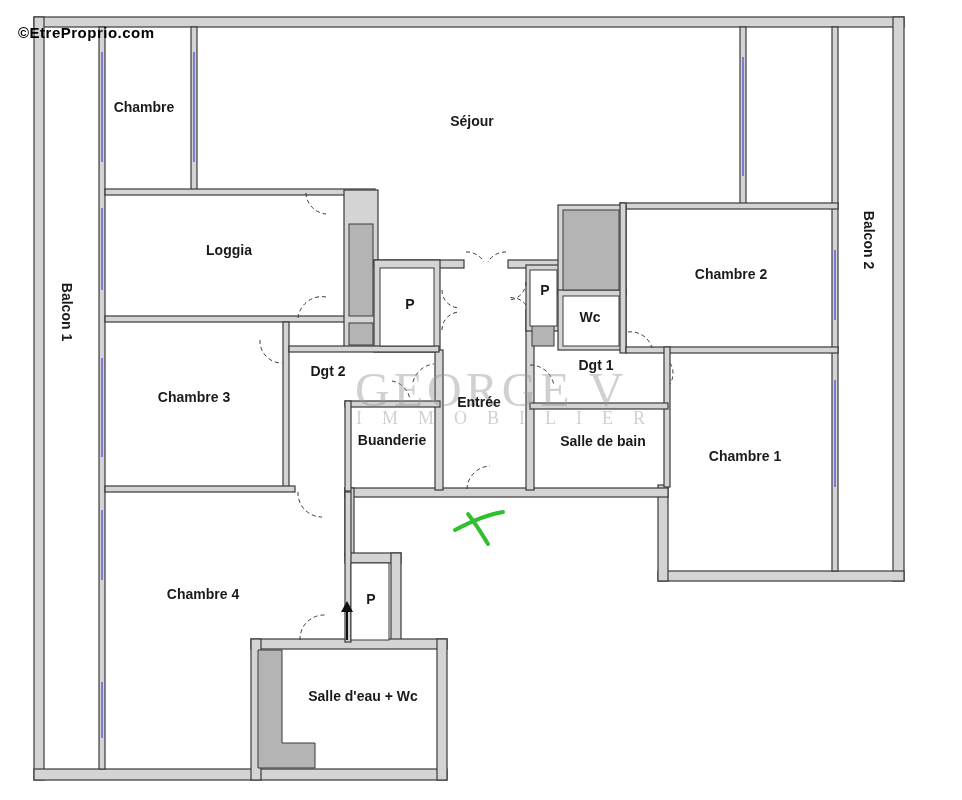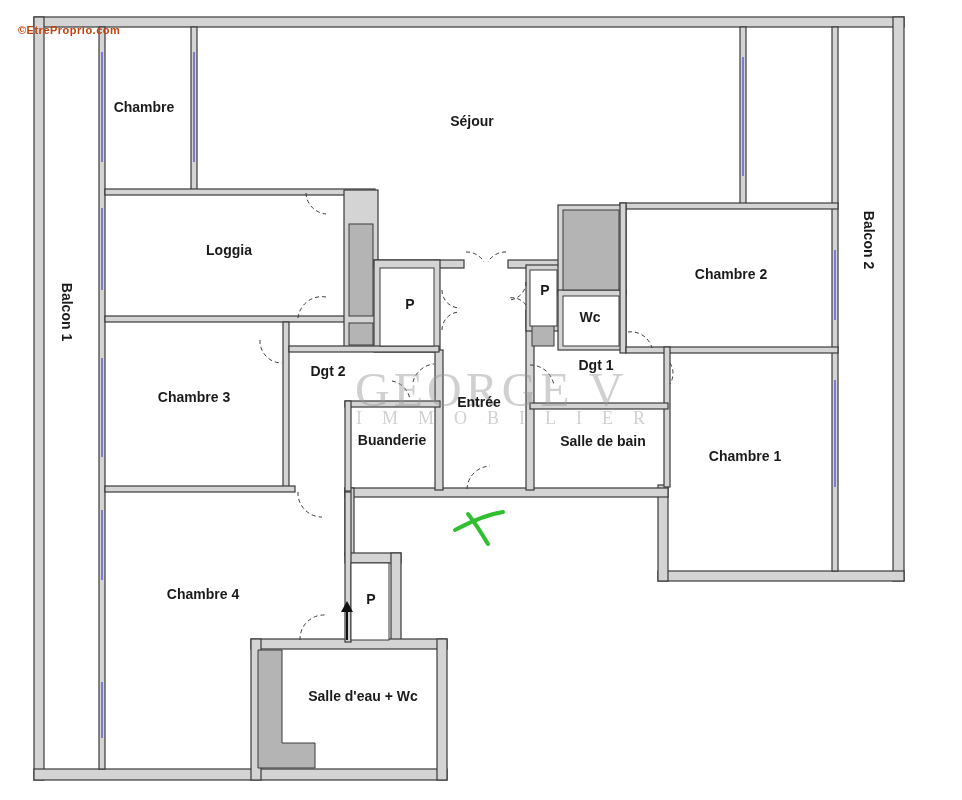--- a/index.html
+++ b/index.html
@@ -1,20 +1,20 @@
 <!DOCTYPE html>
 <html><head>
 <meta charset="utf-8">
 <style>
   html,body{margin:0;padding:0;background:#ffffff;}
   body{width:962px;height:800px;position:relative;overflow:hidden;font-family:"Liberation Sans",sans-serif;}
   #plan{position:absolute;left:0;top:0;width:962px;height:800px;}
   .lbl{position:absolute;font-family:"Liberation Sans",sans-serif;font-weight:bold;font-size:14px;color:#1a1a1a;white-space:nowrap;transform:translate(-50%,-50%);}
   .vert{transform:translate(-50%,-50%) rotate(90deg);}
-  .wm-site{position:absolute;left:18px;top:24px;font-size:11px;color:#c2410c;font-weight:bold;letter-spacing:0.5px;}
+  .wm-site{position:absolute;left:18px;top:24px;font-size:15px;color:#000000;font-weight:bold;letter-spacing:0.5px;}
   .wm-brand{position:absolute;left:355px;top:362px;font-family:Liberation Serif, serif;font-size:48px;color:rgba(150,150,150,0.45);letter-spacing:4px;}
   .wm-sub{position:absolute;left:356px;top:408px;font-family:"Liberation Serif",serif;font-size:18px;color:rgba(150,150,150,0.45);letter-spacing:20px;}
 </style>
 </head>
 <body>
 
 <svg id="plan" viewBox="0 0 962 800" xmlns="http://www.w3.org/2000/svg">
   <g fill="#d4d4d4" stroke="#3a3a3a" stroke-width="1.2">
 
     <rect x="34" y="17" width="870" height="10"></rect>

